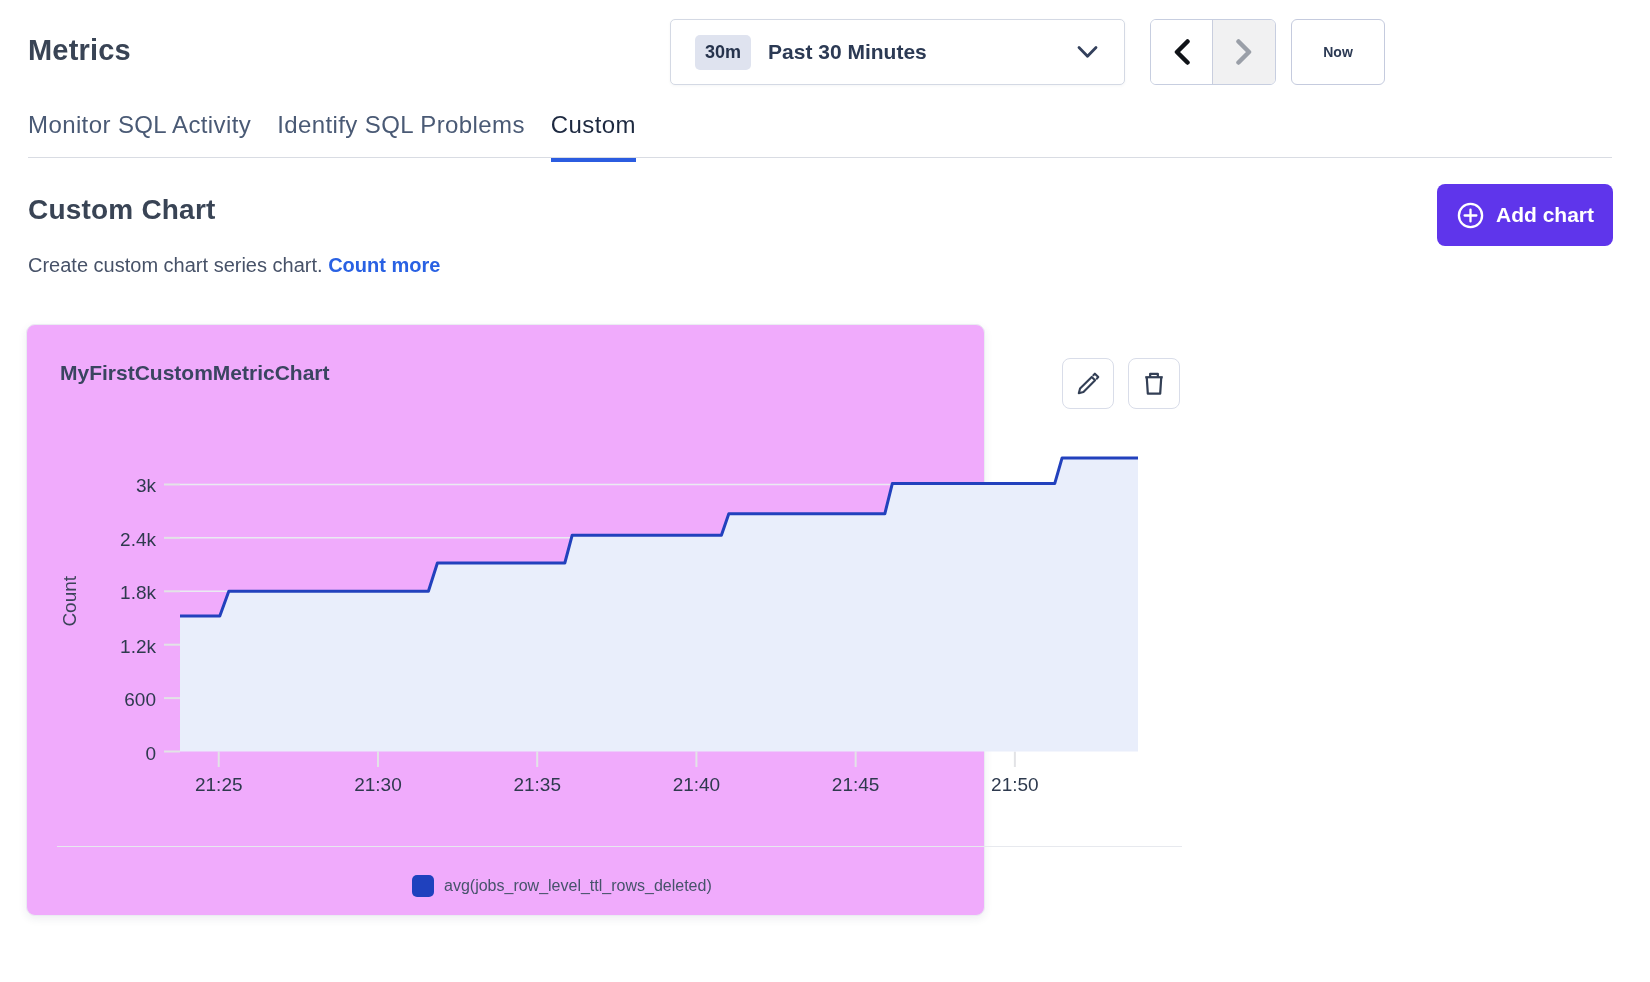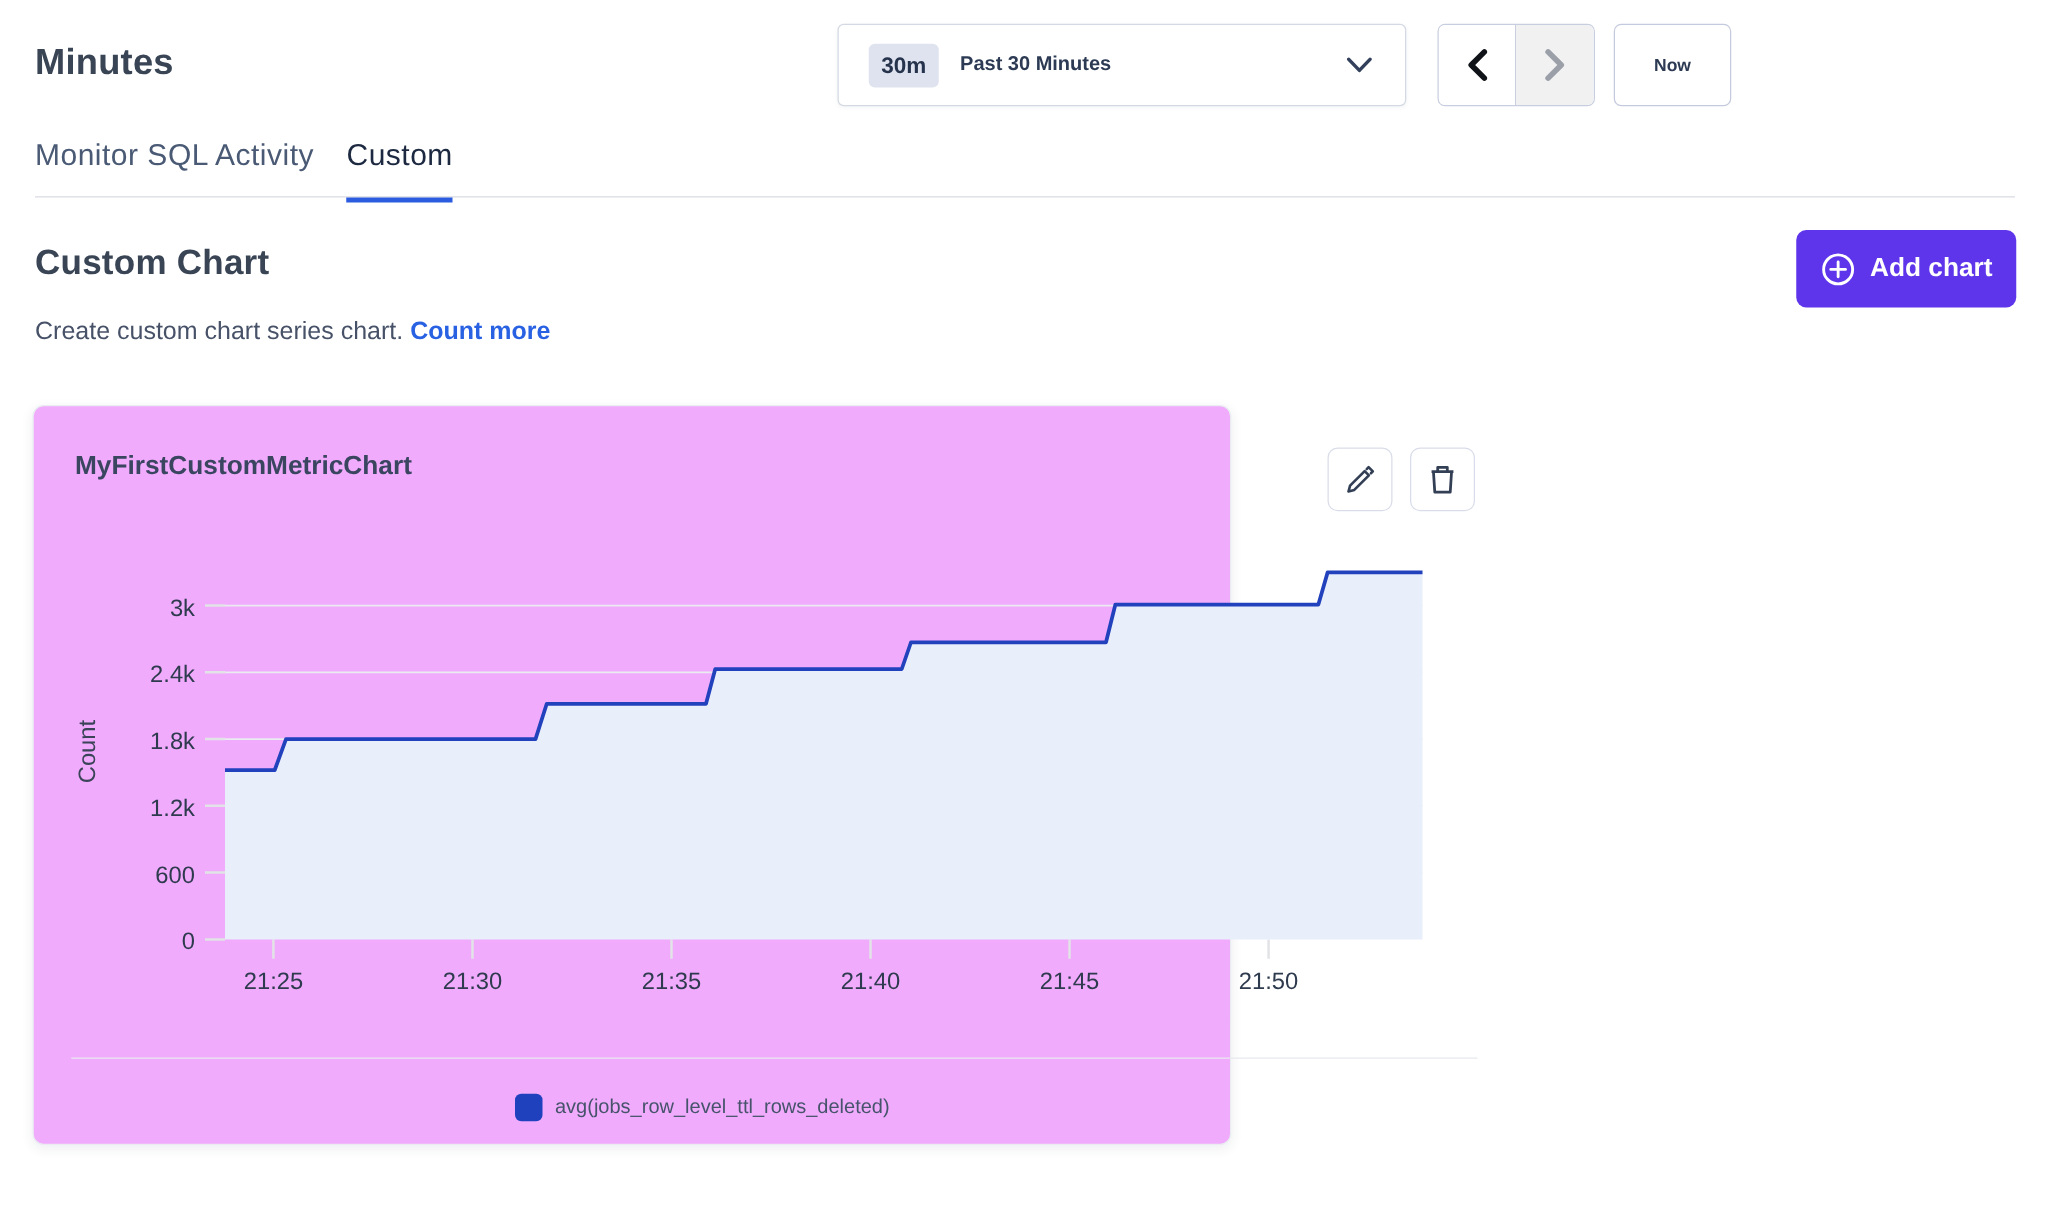--- a/index.html
+++ b/index.html
@@ -20,21 +20,21 @@
   *{margin:0;padding:0;box-sizing:border-box;}
   html,body{width:1650px;height:982px;background:#ffffff;overflow:hidden;}
   body{font-family:"Liberation Sans","DejaVu Sans",sans-serif;position:relative;}
 
   
   .page-title{position:absolute;left:28px;top:34px;font-size:29px;font-weight:700;color:var(--c-title);letter-spacing:.2px;}
 
   .controls{position:absolute;left:670px;top:19px;height:66px;}
   .time-dropdown{position:absolute;left:0;top:0;width:455px;height:66px;border:1px solid #d4d9e4;border-radius:5px;background:#fff;display:flex;align-items:center;cursor:pointer;box-shadow:0 1px 3px rgba(60,70,100,.05);}
   .time-badge{margin-left:24px;background:#dfe3ef;border-radius:5px;padding:7px 10px;font-size:18px;font-weight:700;color:#26334c;}
-  .time-label{margin-left:17px;font-size:16px;font-weight:700;color:var(--c-navy);}
+  .time-label{margin-left:17px;font-size:21px;font-weight:700;color:var(--c-navy);}
   .dd-chevron{position:absolute;right:26px;top:50%;transform:translateY(-50%);}
 
   .arrow-group{position:absolute;left:480px;top:0;width:126px;height:66px;border:1px solid #c7cee0;border-radius:6px;display:flex;overflow:hidden;background:#fff;}
   .arrow-btn{width:63px;height:100%;display:flex;align-items:center;justify-content:center;background:#fff;border:none;cursor:pointer;}
   .arrow-btn.prev{border-right:1px solid #c9cede;}
   .arrow-btn.next{background:#f1f1f2;cursor:default;}
 
   .now-btn{position:absolute;left:621px;top:0;width:94px;height:66px;background:#fff;border:1px solid #c5cbde;border-radius:6px;font-family:inherit;font-size:14px;font-weight:700;color:var(--c-navy);cursor:pointer;}
 
   
@@ -62,21 +62,21 @@
   text.axis-title{font-family:"Liberation Sans","DejaVu Sans",sans-serif;font-size:19px;fill:#3a4357;}
 
   .legend-sep{position:absolute;left:30px;top:521px;width:1125px;height:0;border-top:1px solid #e7e9ee;}
   .legend{position:absolute;left:385px;top:550px;display:flex;align-items:center;gap:10px;}
   .legend-swatch{width:22px;height:22px;border-radius:5px;background:var(--c-legend);flex:none;}
   .legend-label{font-size:16px;color:#46536b;}
 </style>
 </head>
 <body>
 
-<h1 class="page-title">Minutes</h1>
+<h1 class="page-title">Metrics</h1>
 
 <div class="controls">
   <div class="time-dropdown">
     <span class="time-badge">30m</span>
     <span class="time-label">Past 30 Minutes</span>
     <svg class="dd-chevron" width="21" height="13" viewBox="0 0 21 13" fill="none">
         <path d="M2 2 L10.5 10.8 L19 2" stroke="#33405c" stroke-width="2.8" stroke-linecap="round" stroke-linejoin="round"></path>
       </svg>
   </div>
 
@@ -91,20 +91,21 @@
           <path d="M2.5 2.5 L13 13 L2.5 23.5" stroke="#9a9fa8" stroke-width="4.5" stroke-linecap="round" stroke-linejoin="round"></path>
         </svg>
     </button>
   </div>
 
   <button class="now-btn">Now</button>
 </div>
 
 <nav class="tabs">
   <span class="tab">Monitor SQL Activity</span>
+  <span class="tab">Identify SQL Problems</span>
   <span class="tab active">Custom</span>
 </nav>
 
 <h2 class="section-title">Custom Chart</h2>
 <p class="section-sub"><span>Create custom chart series chart.</span> <a>Count more</a></p>
 <button class="add-chart-btn">
   <svg width="29" height="29" viewBox="0 0 29 29" fill="none">
       <circle cx="14.5" cy="14.5" r="11.6" stroke="#fff" stroke-width="2.3"></circle>
       <path d="M14.5 8.6 V20.4 M8.6 14.5 H20.4" stroke="#fff" stroke-width="2.3" stroke-linecap="round"></path>
     </svg>

